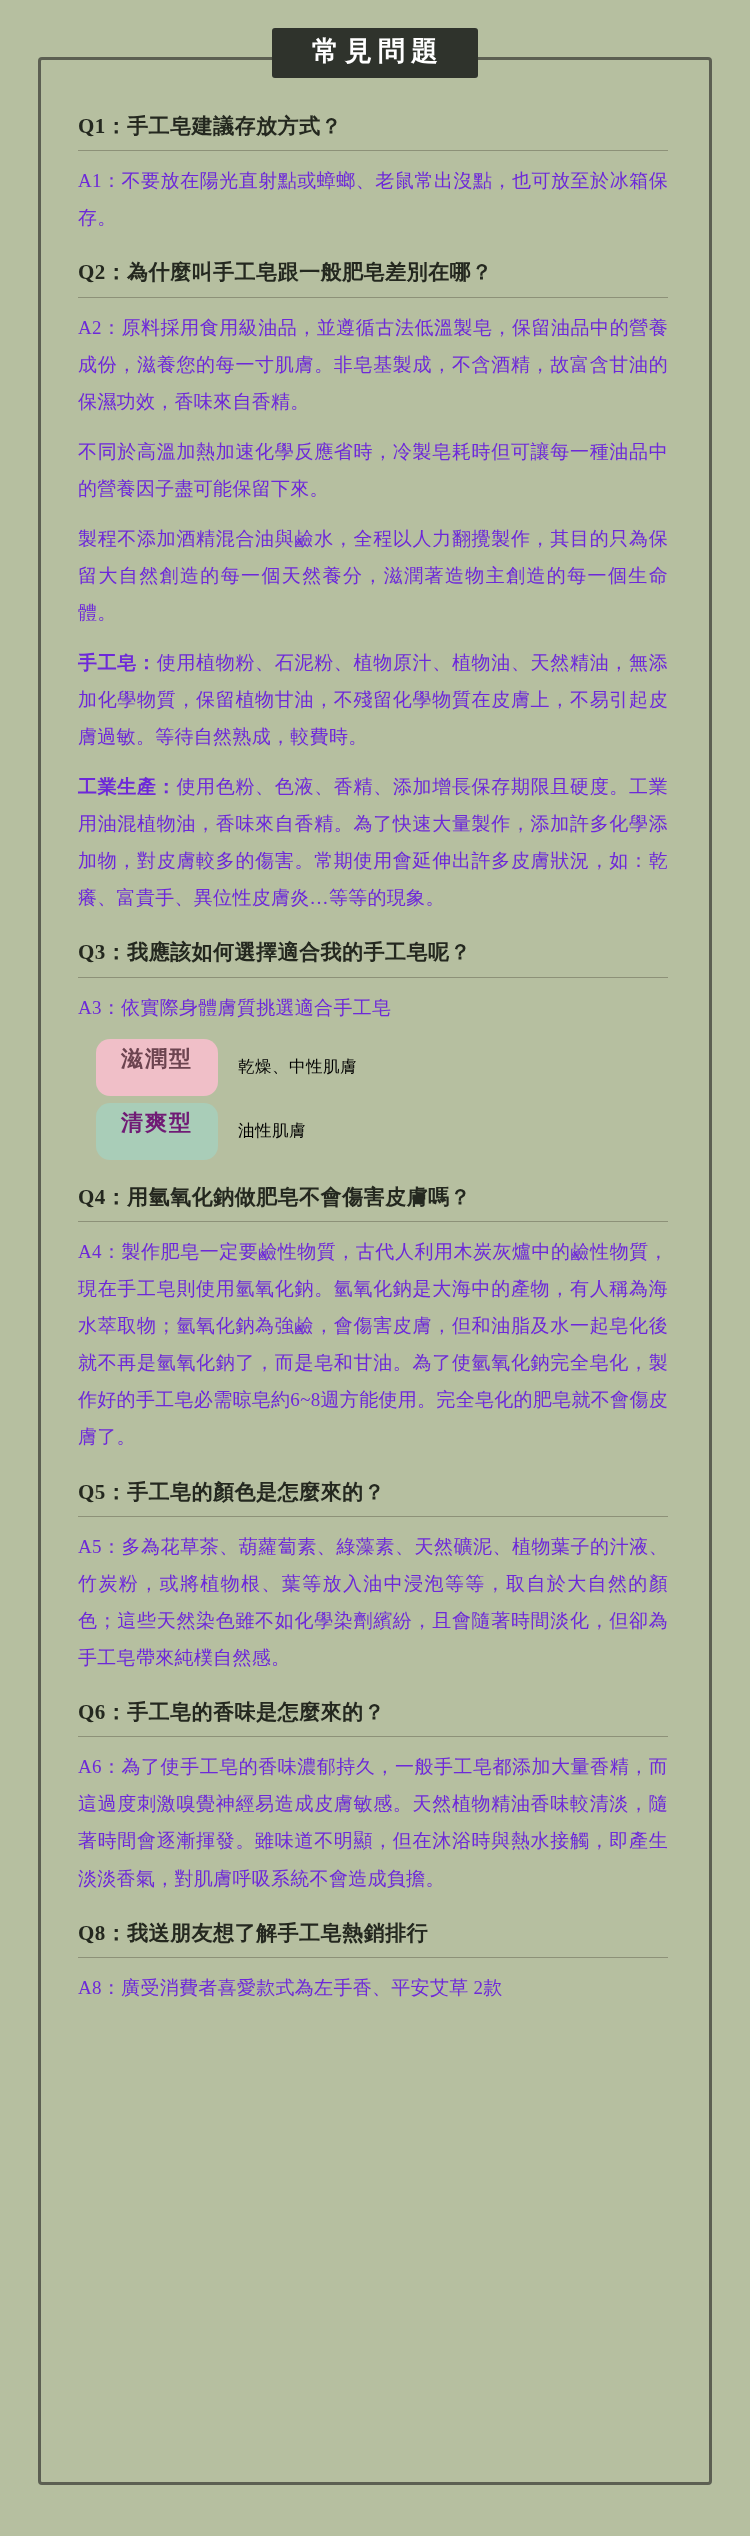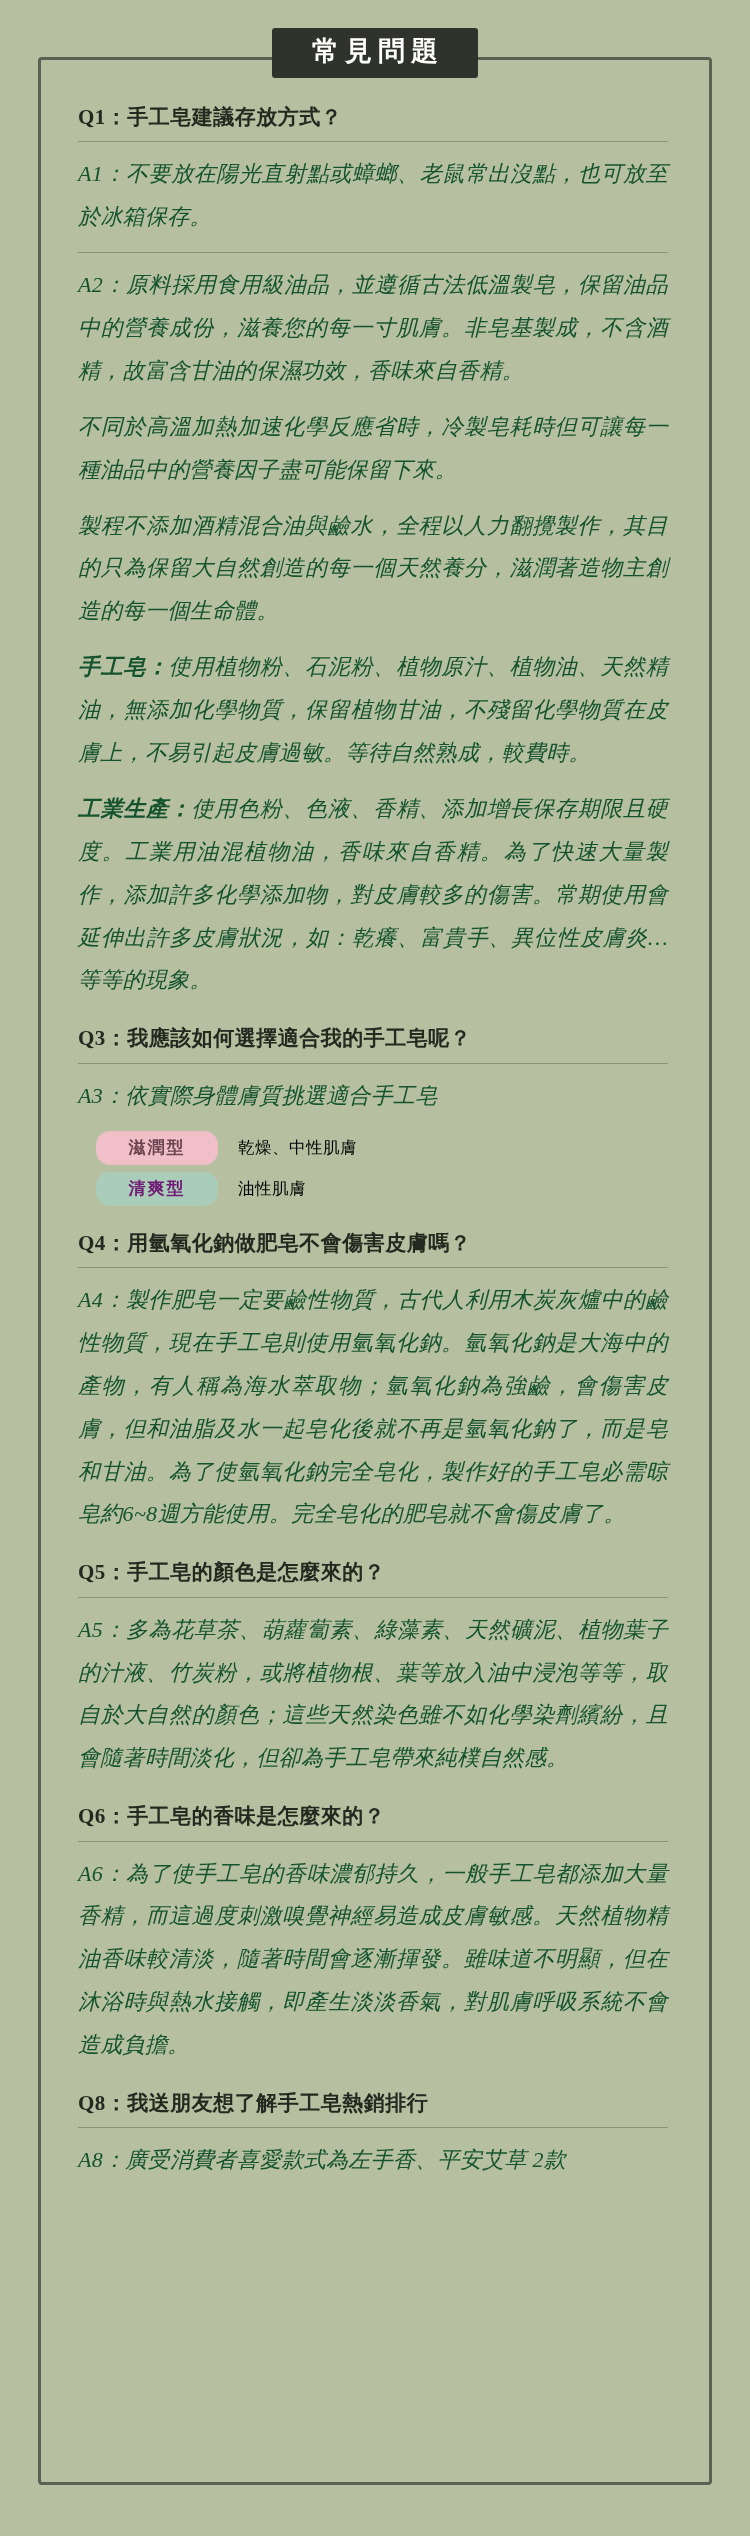--- a/index.html
+++ b/index.html
@@ -46,21 +46,21 @@
     font-weight: bold;
     font-size: 27px;
     letter-spacing: 6px;
     padding: 9px 34px 11px 40px;
     border-radius: 3px;
     line-height: 1.1;
   }
   .content {
     position: absolute;
     left: 78px;
-    top: 94px;
+    top: 103px;
     width: 590px;
   }
   .qa-block {
     margin-bottom: 6px;
   }
   .q-line {
     font-family: "Liberation Serif", serif;
     font-weight: bold;
     font-size: 21px;
     color: #24281f;
@@ -69,44 +69,43 @@
     line-height: 1.35;
   }
   .divider {
     height: 1px;
     background: #8d9178;
     width: 100%;
     margin: 0 0 11px 0;
   }
   .a-line {
     font-family: "Liberation Serif", serif;
-    font-size: 22px;
-    color: #14532d;
+    font-size: 19px;
+    color: #6d28d9;
     line-height: 1.95;
     letter-spacing: 0.3px;
     text-align: justify;
     margin-bottom: 13px;
-    font-style: italic;
   }
   .a-line b {
     font-weight: bold;
   }
   .tag-row {
     display: flex;
     align-items: center;
     margin: 7px 0 4px 18px;
   }
   .tag {
     display: inline-block;
     min-width: 96px;
     text-align: center;
     font-family: "Liberation Serif", serif;
-    font-size: 17px;
+    font-size: 22px;
     font-weight: bold;
-    padding: 5px 13px 6px 13px;
+    padding: 5px 13px 22px 13px;
     border-radius: 14px;
     letter-spacing: 2px;
   }
   .tag-moist {
     background: #f0bfc8;
     color: #6c4450;
   }
   .tag-fresh {
     background: #a9cdb8;
     color: #701a75;
@@ -132,20 +131,21 @@
 
   <div class="content">
 
     <div class="qa-block">
       <div class="q-line">Q1：手工皂建議存放方式？</div>
       <div class="divider"></div>
       <div class="a-line">A1：不要放在陽光直射點或蟑螂、老鼠常出沒點，也可放至於冰箱保存。</div>
     </div>
 
     <div class="qa-block">
+      <div class="q-line">Q2：為什麼叫手工皂跟一般肥皂差別在哪？</div>
       <div class="divider"></div>
       <div class="a-line">A2：原料採用食用級油品，並遵循古法低溫製皂，保留油品中的營養成份，滋養您的每一寸肌膚。非皂基製成，不含酒精，故富含甘油的保濕功效，香味來自香精。</div>
       <div class="a-line">不同於高溫加熱加速化學反應省時，冷製皂耗時但可讓每一種油品中的營養因子盡可能保留下來。</div>
       <div class="a-line">製程不添加酒精混合油與鹼水，全程以人力翻攪製作，其目的只為保留大自然創造的每一個天然養分，滋潤著造物主創造的每一個生命體。</div>
       <div class="a-line"><b>手工皂：</b>使用植物粉、石泥粉、植物原汁、植物油、天然精油，無添加化學物質，保留植物甘油，不殘留化學物質在皮膚上，不易引起皮膚過敏。等待自然熟成，較費時。</div>
       <div class="a-line"><b>工業生產：</b>使用色粉、色液、香精、添加增長保存期限且硬度。工業用油混植物油，香味來自香精。為了快速大量製作，添加許多化學添加物，對皮膚較多的傷害。常期使用會延伸出許多皮膚狀況，如：乾癢、富貴手、異位性皮膚炎…等等的現象。</div>
     </div>
 
     <div class="qa-block">
       <div class="q-line">Q3：我應該如何選擇適合我的手工皂呢？</div>

